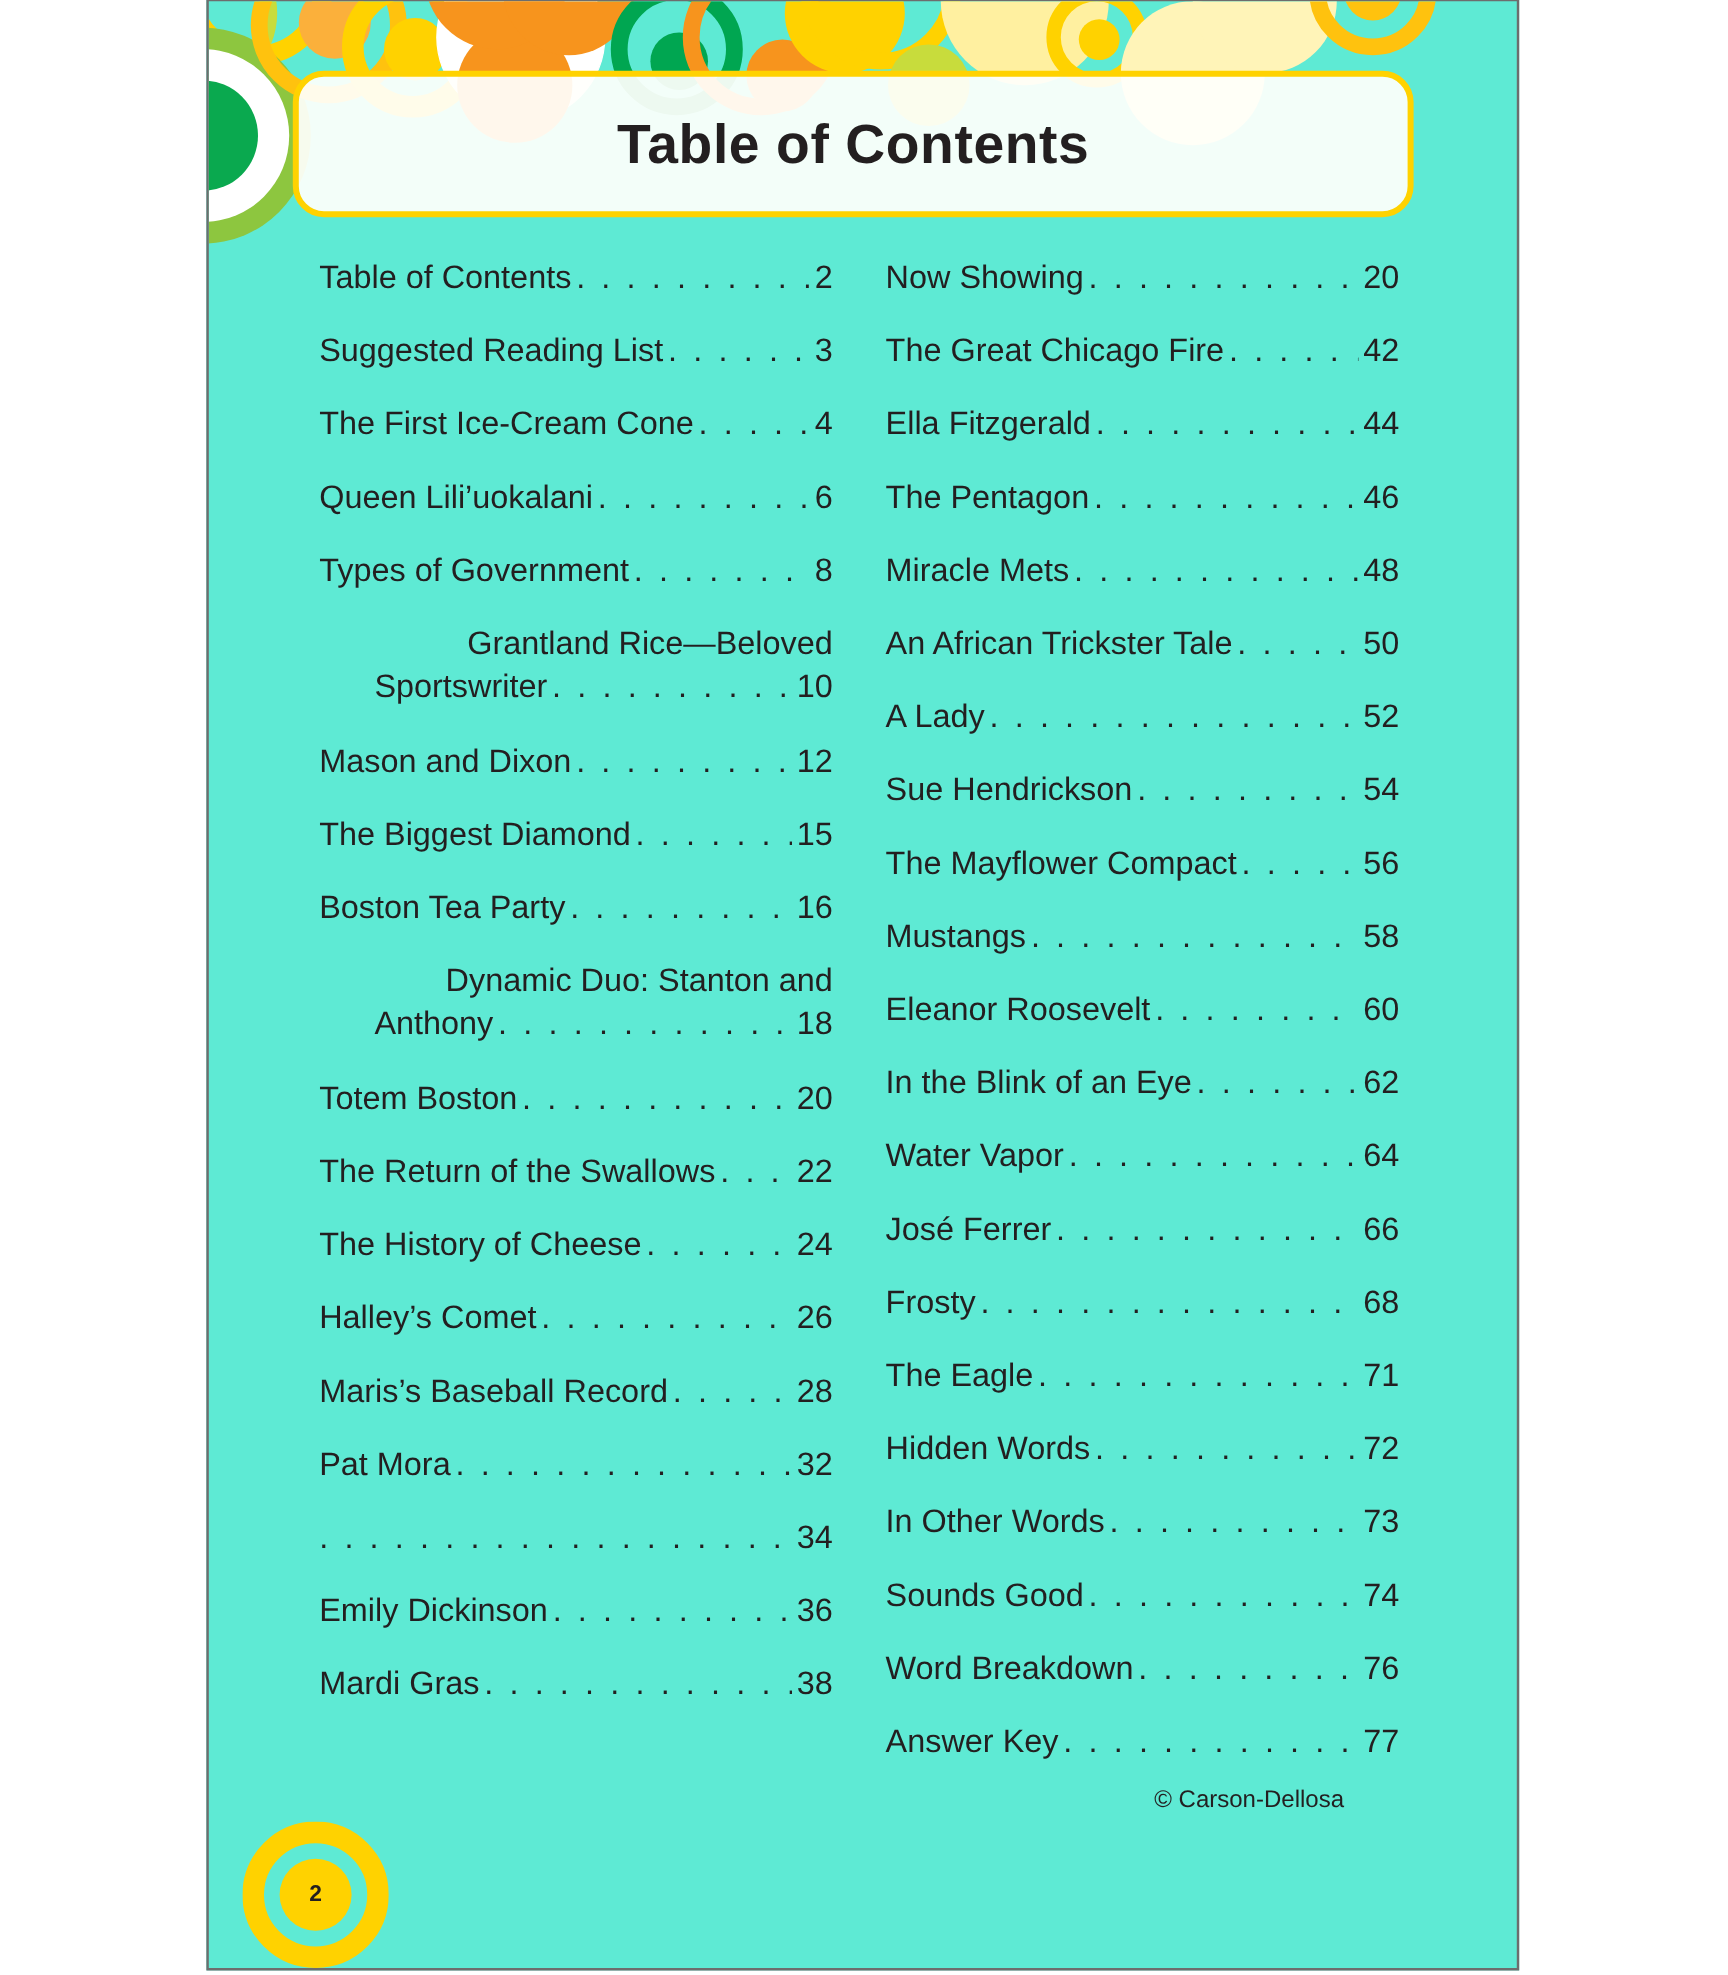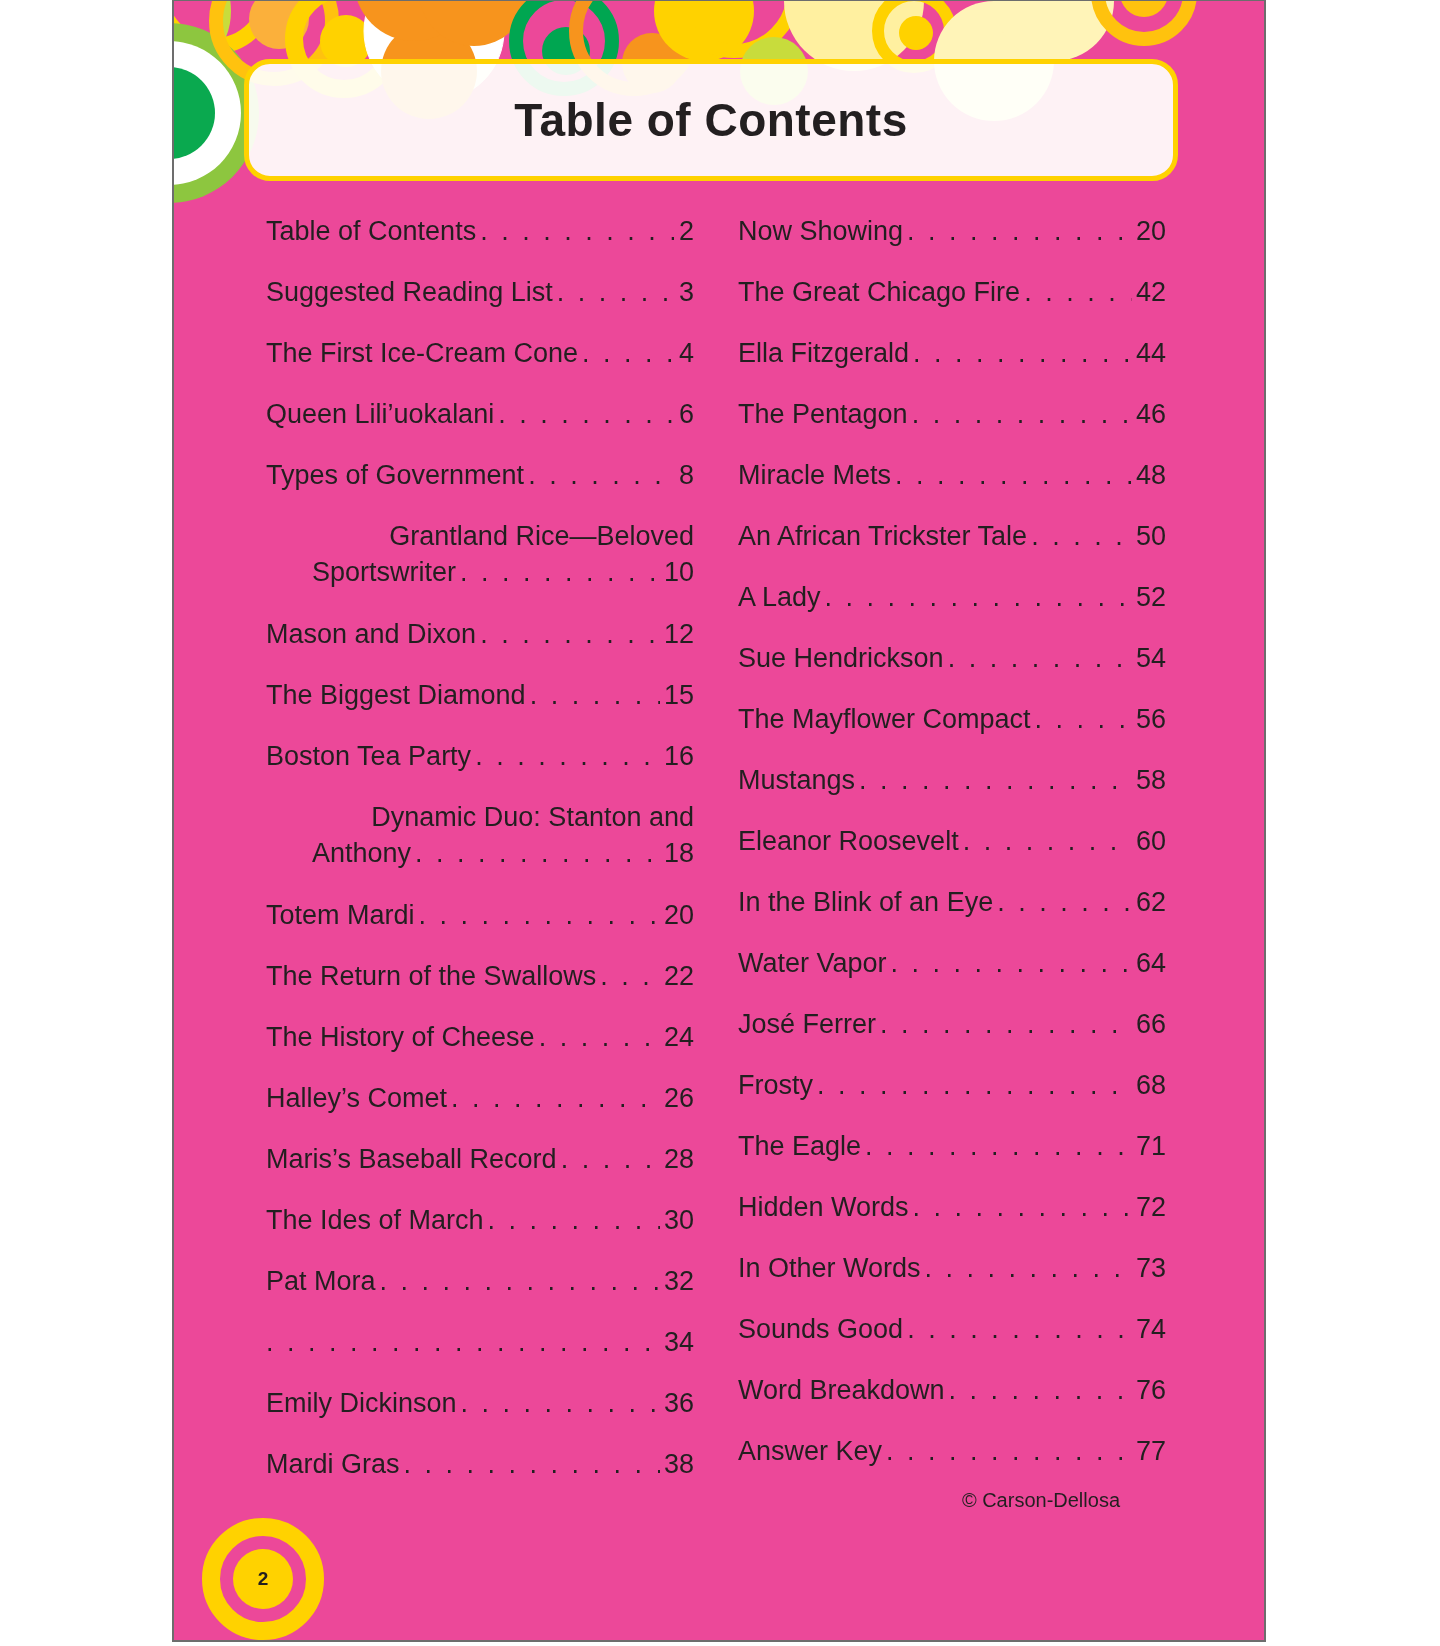--- a/index.html
+++ b/index.html
@@ -1,19 +1,19 @@
 <!DOCTYPE html>
 <html><head>
   <meta charset="utf-8">
   <style>
     html, body { margin: 0; padding: 0; background: #ffffff; }
     body { width: 1440px; height: 1646px; position: relative; overflow: hidden;
            font-family: "Liberation Sans", "DejaVu Sans", sans-serif; color: #231f20; }
     .page { position: absolute; left: 172px; top: 0; width: 1094px; height: 1642px;
-            border: 2px solid #6d6d6d; border-top-width: 1px; background: #ec4899; overflow: hidden; box-sizing: border-box; }
+            border: 2px solid #6d6d6d; border-top-width: 1px; background: #5eead4; overflow: hidden; box-sizing: border-box; }
     .deco { position: absolute; left: 0; top: 0; width: 1094px; height: 240px; }
     .title-box { position: absolute; left: 70px; top: 58px; width: 934px; height: 122px;
                  border: 5px solid #ffd200; border-radius: 26px; box-sizing: border-box;
                  background: rgba(255,255,252,0.93);
                  display: flex; align-items: center; justify-content: center; }
     .title { font-size: 46px; font-weight: bold; letter-spacing: 0.5px; color: #231f20; }
     .col { position: absolute; top: 212px; width: 428px; }
     .col.left { left: 92px; }
     .col.right { left: 564px; }
     .entry { position: relative; font-size: 27px; line-height: 36px; height: 61px; }
@@ -139,21 +139,21 @@
     <div class="entry two-line">
       <span class="line1">Dynamic Duo: Stanton and</span>
       <div class="row indent">
           <span class="label">Anthony</span>
           <span class="leader"></span>
           <span class="page-num">18</span>
         </div>
     </div>
     <div class="entry">
         <div class="row">
-          <span class="label">Totem Mardi</span>
+          <span class="label">Totem Boston</span>
           <span class="leader"></span>
           <span class="page-num">20</span>
         </div>
       </div>
     <div class="entry">
         <div class="row">
           <span class="label">The Return of the Swallows</span>
           <span class="leader"></span>
           <span class="page-num">22</span>
         </div>
@@ -170,27 +170,20 @@
           <span class="label">Halley’s Comet</span>
           <span class="leader"></span>
           <span class="page-num">26</span>
         </div>
       </div>
     <div class="entry">
         <div class="row">
           <span class="label">Maris’s Baseball Record</span>
           <span class="leader"></span>
           <span class="page-num">28</span>
-        </div>
-      </div>
-    <div class="entry">
-        <div class="row">
-          <span class="label">The Ides of March</span>
-          <span class="leader"></span>
-          <span class="page-num">30</span>
         </div>
       </div>
     <div class="entry">
         <div class="row">
           <span class="label">Pat Mora</span>
           <span class="leader"></span>
           <span class="page-num">32</span>
         </div>
       </div>
     <div class="entry">

